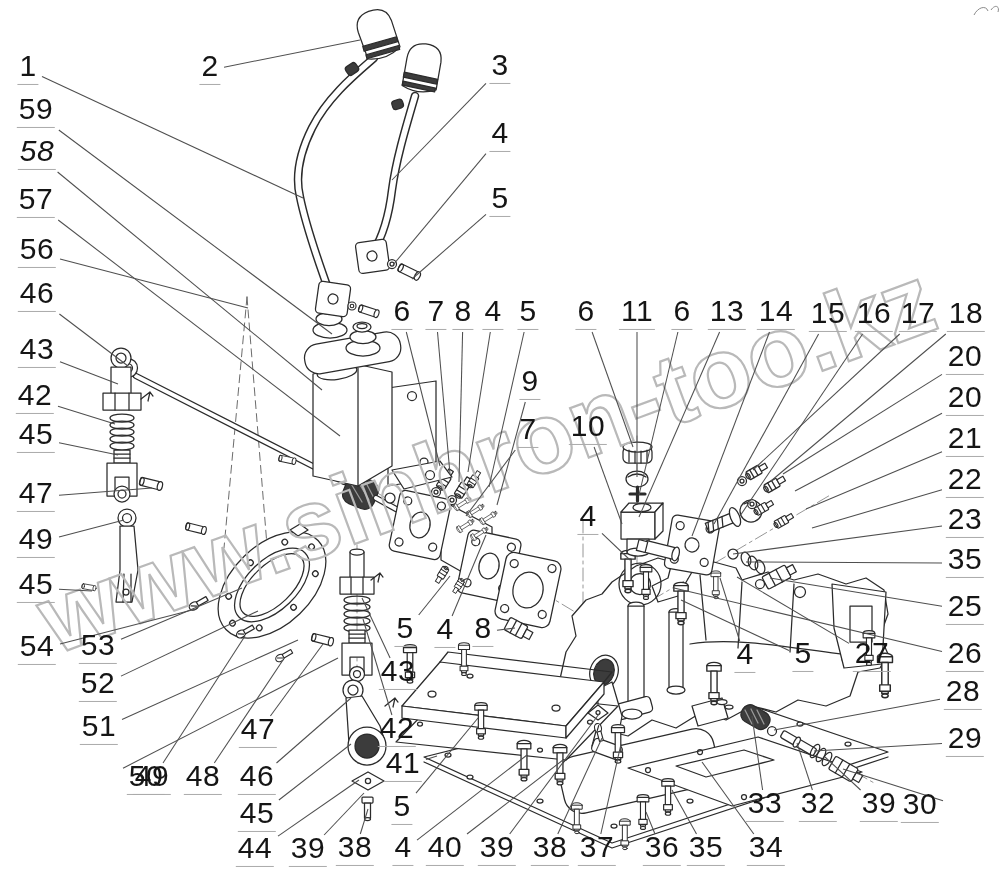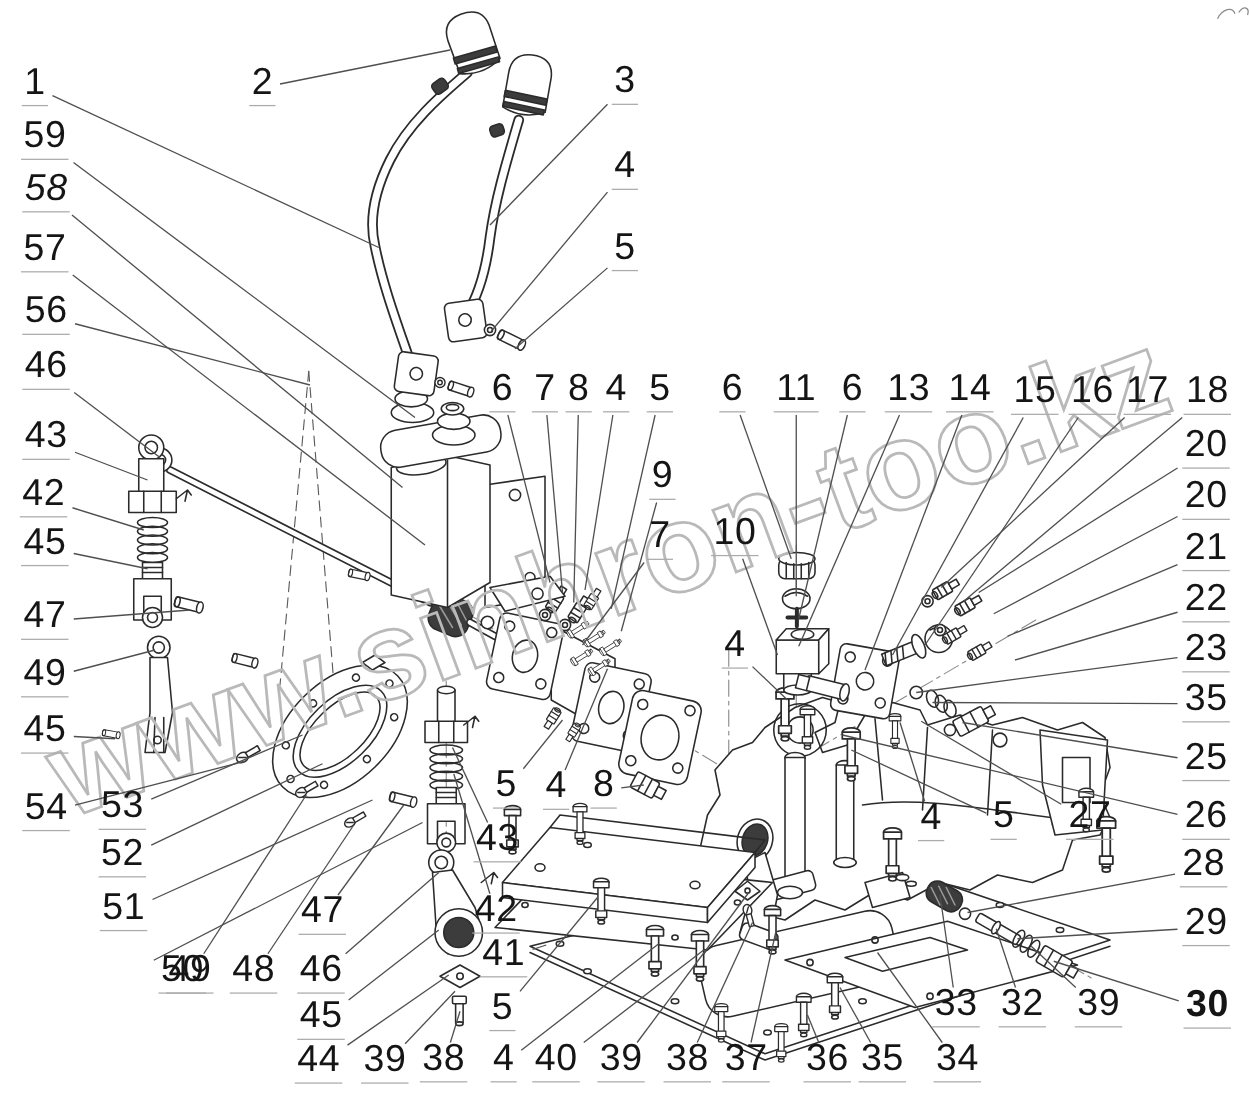--- a/index.html
+++ b/index.html
@@ -610,21 +610,21 @@
       <div class="callout" style="left: 965px; top: 483px;">22</div>
       <div class="callout" style="left: 965px; top: 523px;">23</div>
       <div class="callout" style="left: 965px; top: 563px;">35</div>
       <div class="callout" style="left: 965px; top: 610px;">25</div>
       <div class="callout" style="left: 965px; top: 657px;">26</div>
       <div class="callout" style="left: 745px; top: 658px;">4</div>
       <div class="callout" style="left: 803px; top: 657px;">5</div>
       <div class="callout" style="left: 872px; top: 657px; text-align: right;">27</div>
       <div class="callout" style="left: 963px; top: 695px;">28</div>
       <div class="callout" style="left: 965px; top: 742px;">29</div>
-      <div class="callout" style="left: 966px; top: 808px; font-weight: bold;">30</div>
+      <div class="callout" style="left: 920px; top: 808px;">30</div>
       <div class="callout" style="left: 879px; top: 807px;">39</div>
       <div class="callout" style="left: 818px; top: 807px;">32</div>
       <div class="callout" style="left: 765px; top: 807px;">33</div>
       <div class="callout" style="left: 766px; top: 851px;">34</div>
       <div class="callout" style="left: 706px; top: 851px;">35</div>
       <div class="callout" style="left: 662px; top: 851px;">36</div>
       <div class="callout" style="left: 597px; top: 851px;">37</div>
       <div class="callout" style="left: 550px; top: 851px;">38</div>
       <div class="callout" style="left: 497px; top: 851px;">39</div>
       <div class="callout" style="left: 445px; top: 851px;">40</div>

